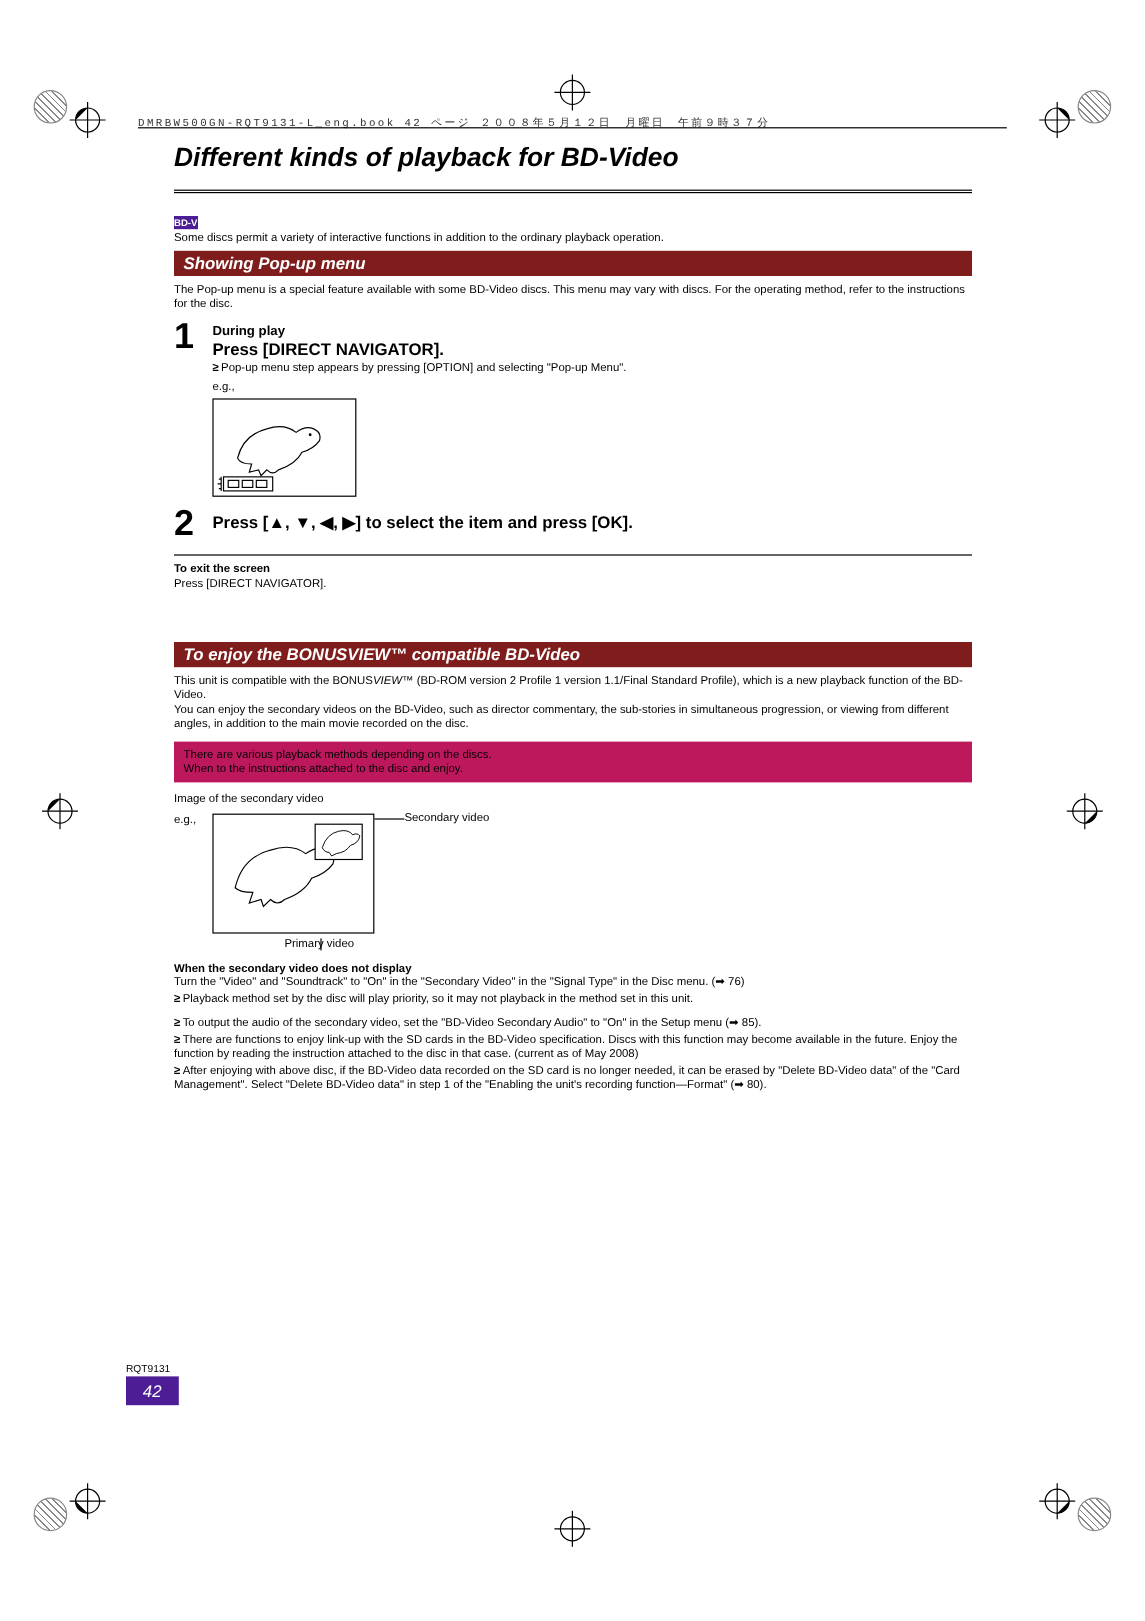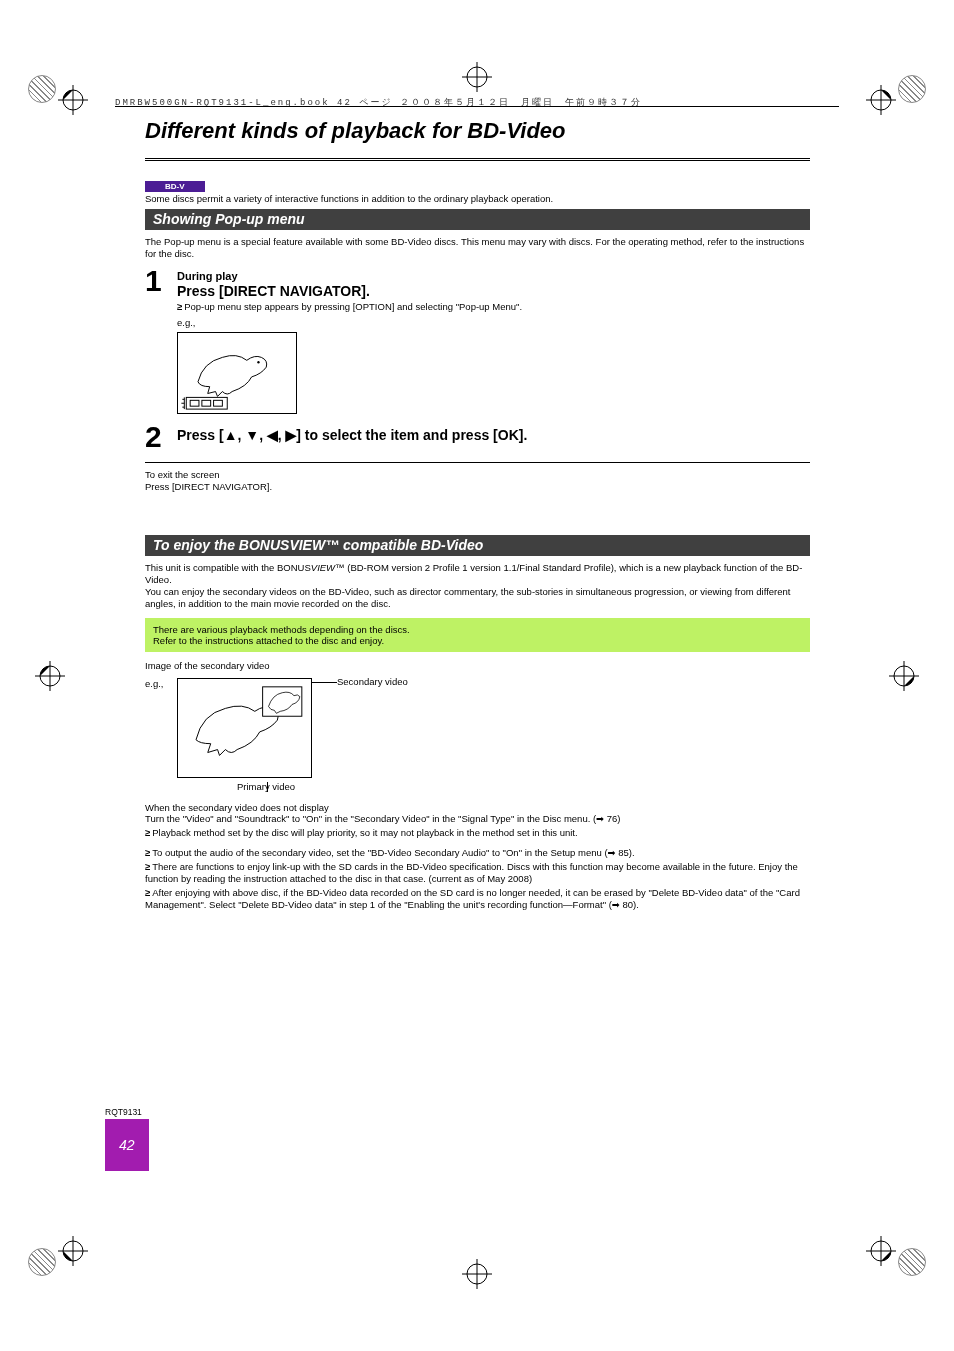--- a/index.html
+++ b/index.html
@@ -75,29 +75,29 @@
     height: 3px;
     margin-bottom: 14px;
   }
 
   .badge {
     display: inline-block;
     background: #4c1d95;
     color: #fff;
     font-size: 8px;
     font-weight: bold;
-    padding: 1px 20px;
+    padding: 1px 0;
   }
   .small { font-size: 9.5px; line-height: 1.25; }
   .smaller { font-size: 9px; line-height: 1.25; }
-  .bold { font-weight: normal; }
+  .bold { font-weight: bold; }
   .italic { font-style: italic; }
 
   .section-bar {
-    background: #404040;
+    background: #7f1d1d;
     color: #fff;
     font-weight: bold;
     font-style: italic;
     font-size: 14px;
     padding: 2px 8px 3px 8px;
     margin-top: 4px;
     margin-bottom: 6px;
   }
 
   .step-row { display: flex; align-items: flex-start; margin-top: 6px; }
@@ -120,21 +120,21 @@
     margin-top: 4px;
     margin-left: 0;
     position: relative;
     background: #fff;
   }
   .dino-svg { width: 100%; height: 100%; }
 
   .divider { border-top: 1px solid #000; margin-top: 10px; }
 
   .note-box {
-    background: #bef264;
+    background: #be185d;
     padding: 6px 8px;
     font-size: 9.5px;
     margin-top: 8px;
     margin-bottom: 8px;
   }
 
   .illus2 {
     border: 1px solid #000;
     width: 135px;
     height: 100px;
@@ -169,25 +169,25 @@
     padding: 0 4px;
     margin-top: 6px;
   }
 
   .footer {
     position: absolute;
     left: 105px;
     bottom: 180px;
   }
   .pagenum-box {
-    background: #a21caf;
+    background: #4c1d95;
     color: #fff;
     font-style: italic;
     font-size: 14px;
-    padding: 18px 14px;
+    padding: 4px 14px;
     display: inline-block;
     margin-top: 2px;
   }
   .rqt { font-size: 8.5px; }
 
   .arrow { font-family: Arial; }
 </style>
 </head>
 <body>
 
@@ -303,21 +303,21 @@
     <span>To enjoy the BONUS</span><span style="font-style:italic;font-weight:bold">VIEW</span><span>™ compatible BD-Video</span>
   </div>
 
   <div class="small">
     <span>This unit is compatible with the BONUS</span><span class="italic">VIEW</span><span>™ (BD-ROM version 2 Profile 1 version 1.1/Final Standard Profile), which is a new playback function of the BD-Video.</span>
   </div>
   <div class="small">You can enjoy the secondary videos on the BD-Video, such as director commentary, the sub-stories in simultaneous progression, or viewing from different angles, in addition to the main movie recorded on the disc.</div>
 
   <div class="note-box">
     <div>There are various playback methods depending on the discs.</div>
-    <div>Refer to the instructions attached to the disc and enjoy.</div>
+    <div>When to the instructions attached to the disc and enjoy.</div>
   </div>
 
   <div class="small">Image of the secondary video</div>
 
   <div style="position:relative; margin-top:6px; margin-left:32px;">
     <div class="small" style="position:absolute; left:-32px; top:0;">e.g.,</div>
     <div class="label-secondary">Secondary video</div>
     <div class="callout-line" style="top:4px; left:110px; width:50px; height:1px;"></div>
     <div class="callout-line" style="top:4px; left:110px; width:1px; height:16px;"></div>
     <div class="illus2">

